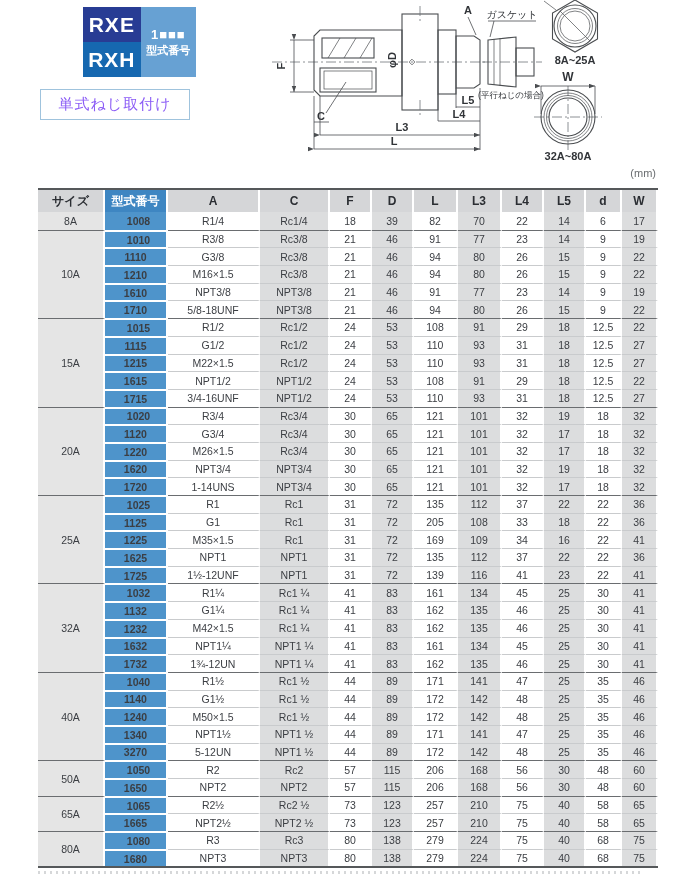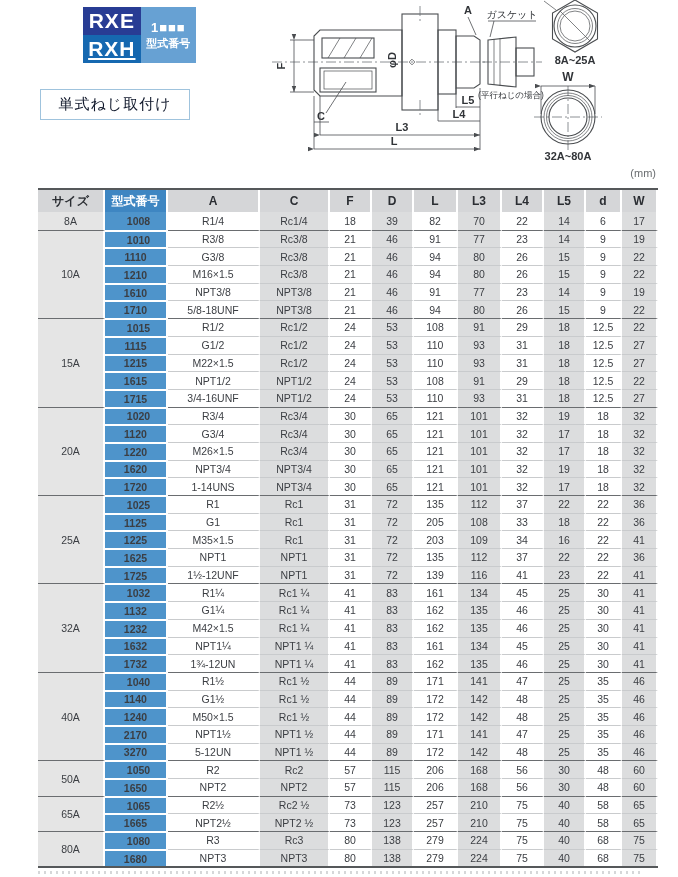--- a/index.html
+++ b/index.html
@@ -4,40 +4,40 @@
 <style>
   * { margin:0; padding:0; box-sizing:border-box; }
   html,body { background:#ffffff; }
   .page {
     position:relative; width:678px; height:877px; background:#fff;
     font-family:"Liberation Sans","DejaVu Sans",sans-serif; overflow:hidden;
     color:#35383d;
   }
 
   
-  .badge { position:absolute; left:43px; top:7px; width:153px; height:56px; display:flex;padding-left:40px; }
+  .badge { position:absolute; left:43px; top:7px; width:153px; height:70px; display:flex;padding-left:40px; }
   .badge-left { width:78px; display:flex; flex-direction:column; }
   .badge-rxe, .badge-rxh {
     flex:1; display:flex; align-items:center; justify-content:center;
     color:#fff; font-weight:bold; font-size:21px; letter-spacing:1px;
   }
   .badge-rxe { background:#283c94; }
-  .badge-rxh { background:#1668b0;text-decoration:underline; }
+  .badge-rxh { background:#1668b0; }
   .badge-right {
     width:75px; background:#67a1d3; color:#fff;
     display:flex; flex-direction:column; align-items:center; justify-content:center;
   }
   .badge-code { font-size:13px; font-weight:bold; letter-spacing:1px; line-height:1.2; }
   .badge-caption { font-size:11px; font-weight:bold; line-height:1.3; }
 
   .mount-box {
     position:absolute; left:40px; top:89px; width:150px; height:31px;
     border:1px solid #9fc3dd; background:#fff;
     display:flex; align-items:center; justify-content:center;
-    font-size:15px; color:#0f172a; letter-spacing:1px;
+    font-size:15px; color:#8b5cf6; letter-spacing:1px;
   }
 
   
   .diagram { position:absolute; left:262px; top:0; width:400px; height:176px; }
   .ln   { fill:none; stroke:#4a4d50; stroke-width:1.1; }
   .thin { stroke-width:0.7; }
   .cl   { fill:none; stroke:#707478; stroke-width:0.8; stroke-dasharray:10 3 2 3; }
   .dim  { fill:none; stroke:#4a4d50; stroke-width:0.8; }
   .dlabel { font-size:11px; fill:#313438; font-weight:bold; }
   .dlabel-sm { font-size:8.5px; fill:#313438; }
@@ -462,21 +462,21 @@
             <td class="data-cell shaded">18</td>
             <td class="data-cell">22</td>
             <td class="data-cell shaded">36</td>
           </tr>
           <tr>
             <td class="model-cell">1225</td>
             <td class="data-cell">M35×1.5</td>
             <td class="data-cell shaded">Rc1</td>
             <td class="data-cell">31</td>
             <td class="data-cell shaded">72</td>
-            <td class="data-cell">203</td>
+            <td class="data-cell">169</td>
             <td class="data-cell shaded">109</td>
             <td class="data-cell">34</td>
             <td class="data-cell shaded">16</td>
             <td class="data-cell">22</td>
             <td class="data-cell shaded">41</td>
           </tr>
           <tr>
             <td class="model-cell">1625</td>
             <td class="data-cell">NPT1</td>
             <td class="data-cell shaded">NPT1</td>
@@ -602,21 +602,21 @@
             <td class="data-cell">44</td>
             <td class="data-cell shaded">89</td>
             <td class="data-cell">172</td>
             <td class="data-cell shaded">142</td>
             <td class="data-cell">48</td>
             <td class="data-cell shaded">25</td>
             <td class="data-cell">35</td>
             <td class="data-cell shaded">46</td>
           </tr>
           <tr>
-            <td class="model-cell">2170</td>
+            <td class="model-cell">1340</td>
             <td class="data-cell">NPT1½</td>
             <td class="data-cell shaded">NPT1 ½</td>
             <td class="data-cell">44</td>
             <td class="data-cell shaded">89</td>
             <td class="data-cell">171</td>
             <td class="data-cell shaded">141</td>
             <td class="data-cell">47</td>
             <td class="data-cell shaded">25</td>
             <td class="data-cell">35</td>
             <td class="data-cell shaded">46</td>

